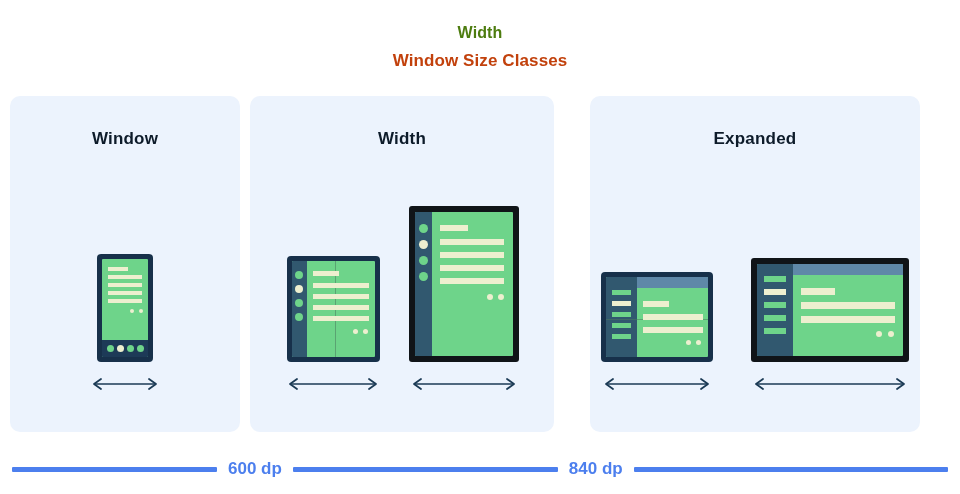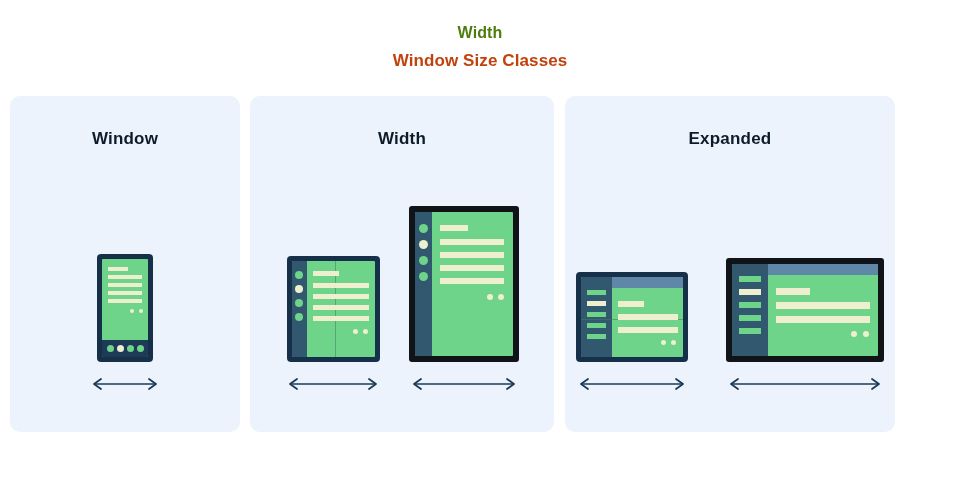--- a/index.html
+++ b/index.html
@@ -16,21 +16,21 @@
   .header { position: absolute; top: 0; left: 0; width: 960px; height: 96px;
             display: flex; flex-direction: column; align-items: center; justify-content: flex-start; }
   .title { margin-top: 24px; font-size: 16px; font-weight: 700; color: #4d7c0f; letter-spacing: .1px; text-align: right; }
   .subtitle { margin-top: 9px; font-size: 17px; font-weight: 700; color: #c2410c; letter-spacing: .1px; }
 
   
   .panels { position: absolute; top: 96px; left: 10px; width: 940px; height: 336px; display: flex; }
   .panel { background: #ECF3FD; border-radius: 10px; position: relative; height: 336px; }
   .panel.compact  { width: 230px; margin-right: 10px; }
   .panel.medium   { width: 304px; margin-right: 11px; }
-  .panel.expanded { width: 330px; }
+  .panel.expanded { width: 330px; margin-left: 25px; }
   .panel-title { position: absolute; top: 33px; left: 0; width: 100%; text-align: center;
                  font-size: 17px; font-weight: 700; color: #0d1b2a; letter-spacing: .2px; }
 
   .devices { position: absolute; left: 0; width: 100%; bottom: 40px;
              display: flex; align-items: flex-end; justify-content: center; }
   .device-slot { display: flex; flex-direction: column; align-items: center; }
 
   
   .dev { position: relative; }
   .dev .screen { position: absolute; overflow: hidden; background: #6ED48A; display: block; }
@@ -213,14 +213,21 @@
             <polyline points="12,3 5,8 12,13" fill="none" stroke="#1B3A55" stroke-width="1.8" stroke-linecap="round" stroke-linejoin="round"></polyline>
             <polyline points="146,3 153,8 146,13" fill="none" stroke="#1B3A55" stroke-width="1.8" stroke-linecap="round" stroke-linejoin="round"></polyline>
           </svg>
         </div>
 
       </div>
     </div>
 
   </div>
 
+  <div class="ruler">
+    <div class="rline" style="width:205px;margin-left:12px;"></div>
+    <div class="rlabel">600 dp</div>
+    <div class="rline" style="width:265px;"></div>
+    <div class="rlabel">840 dp</div>
+    <div class="rline" style="flex:1;margin-right:12px;"></div>
+  </div>
 
 </div>
 
 </body></html>

